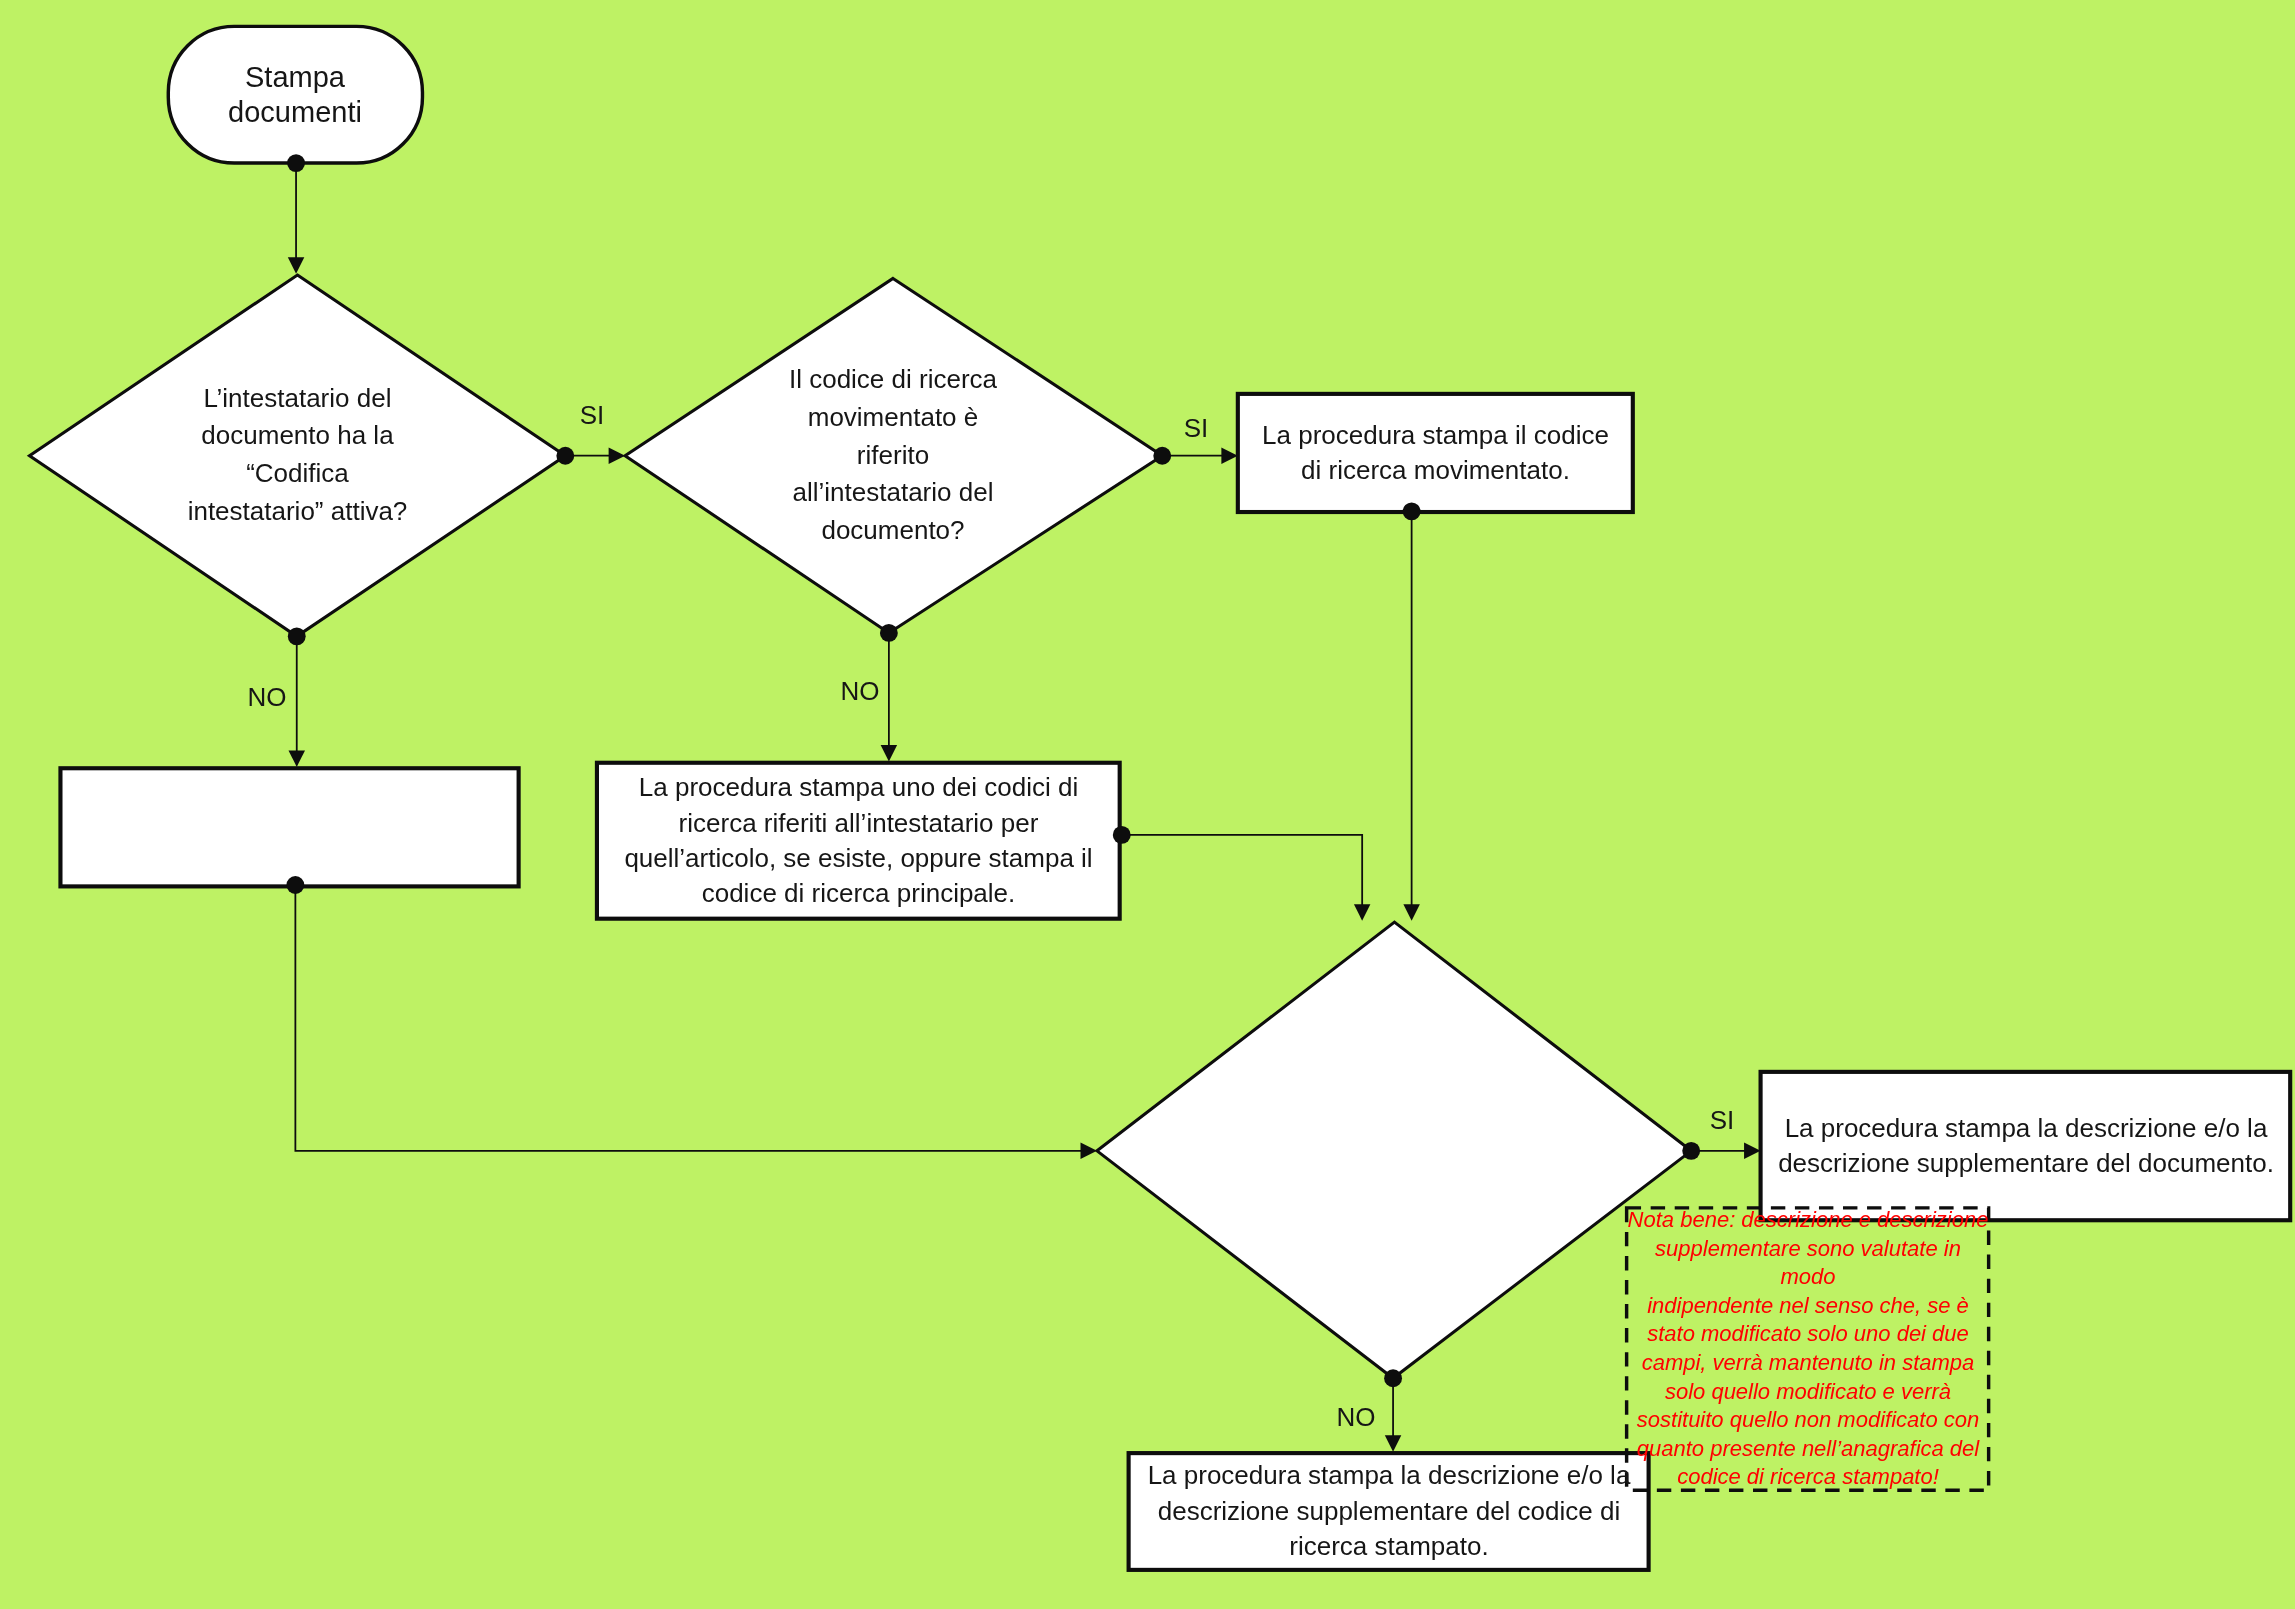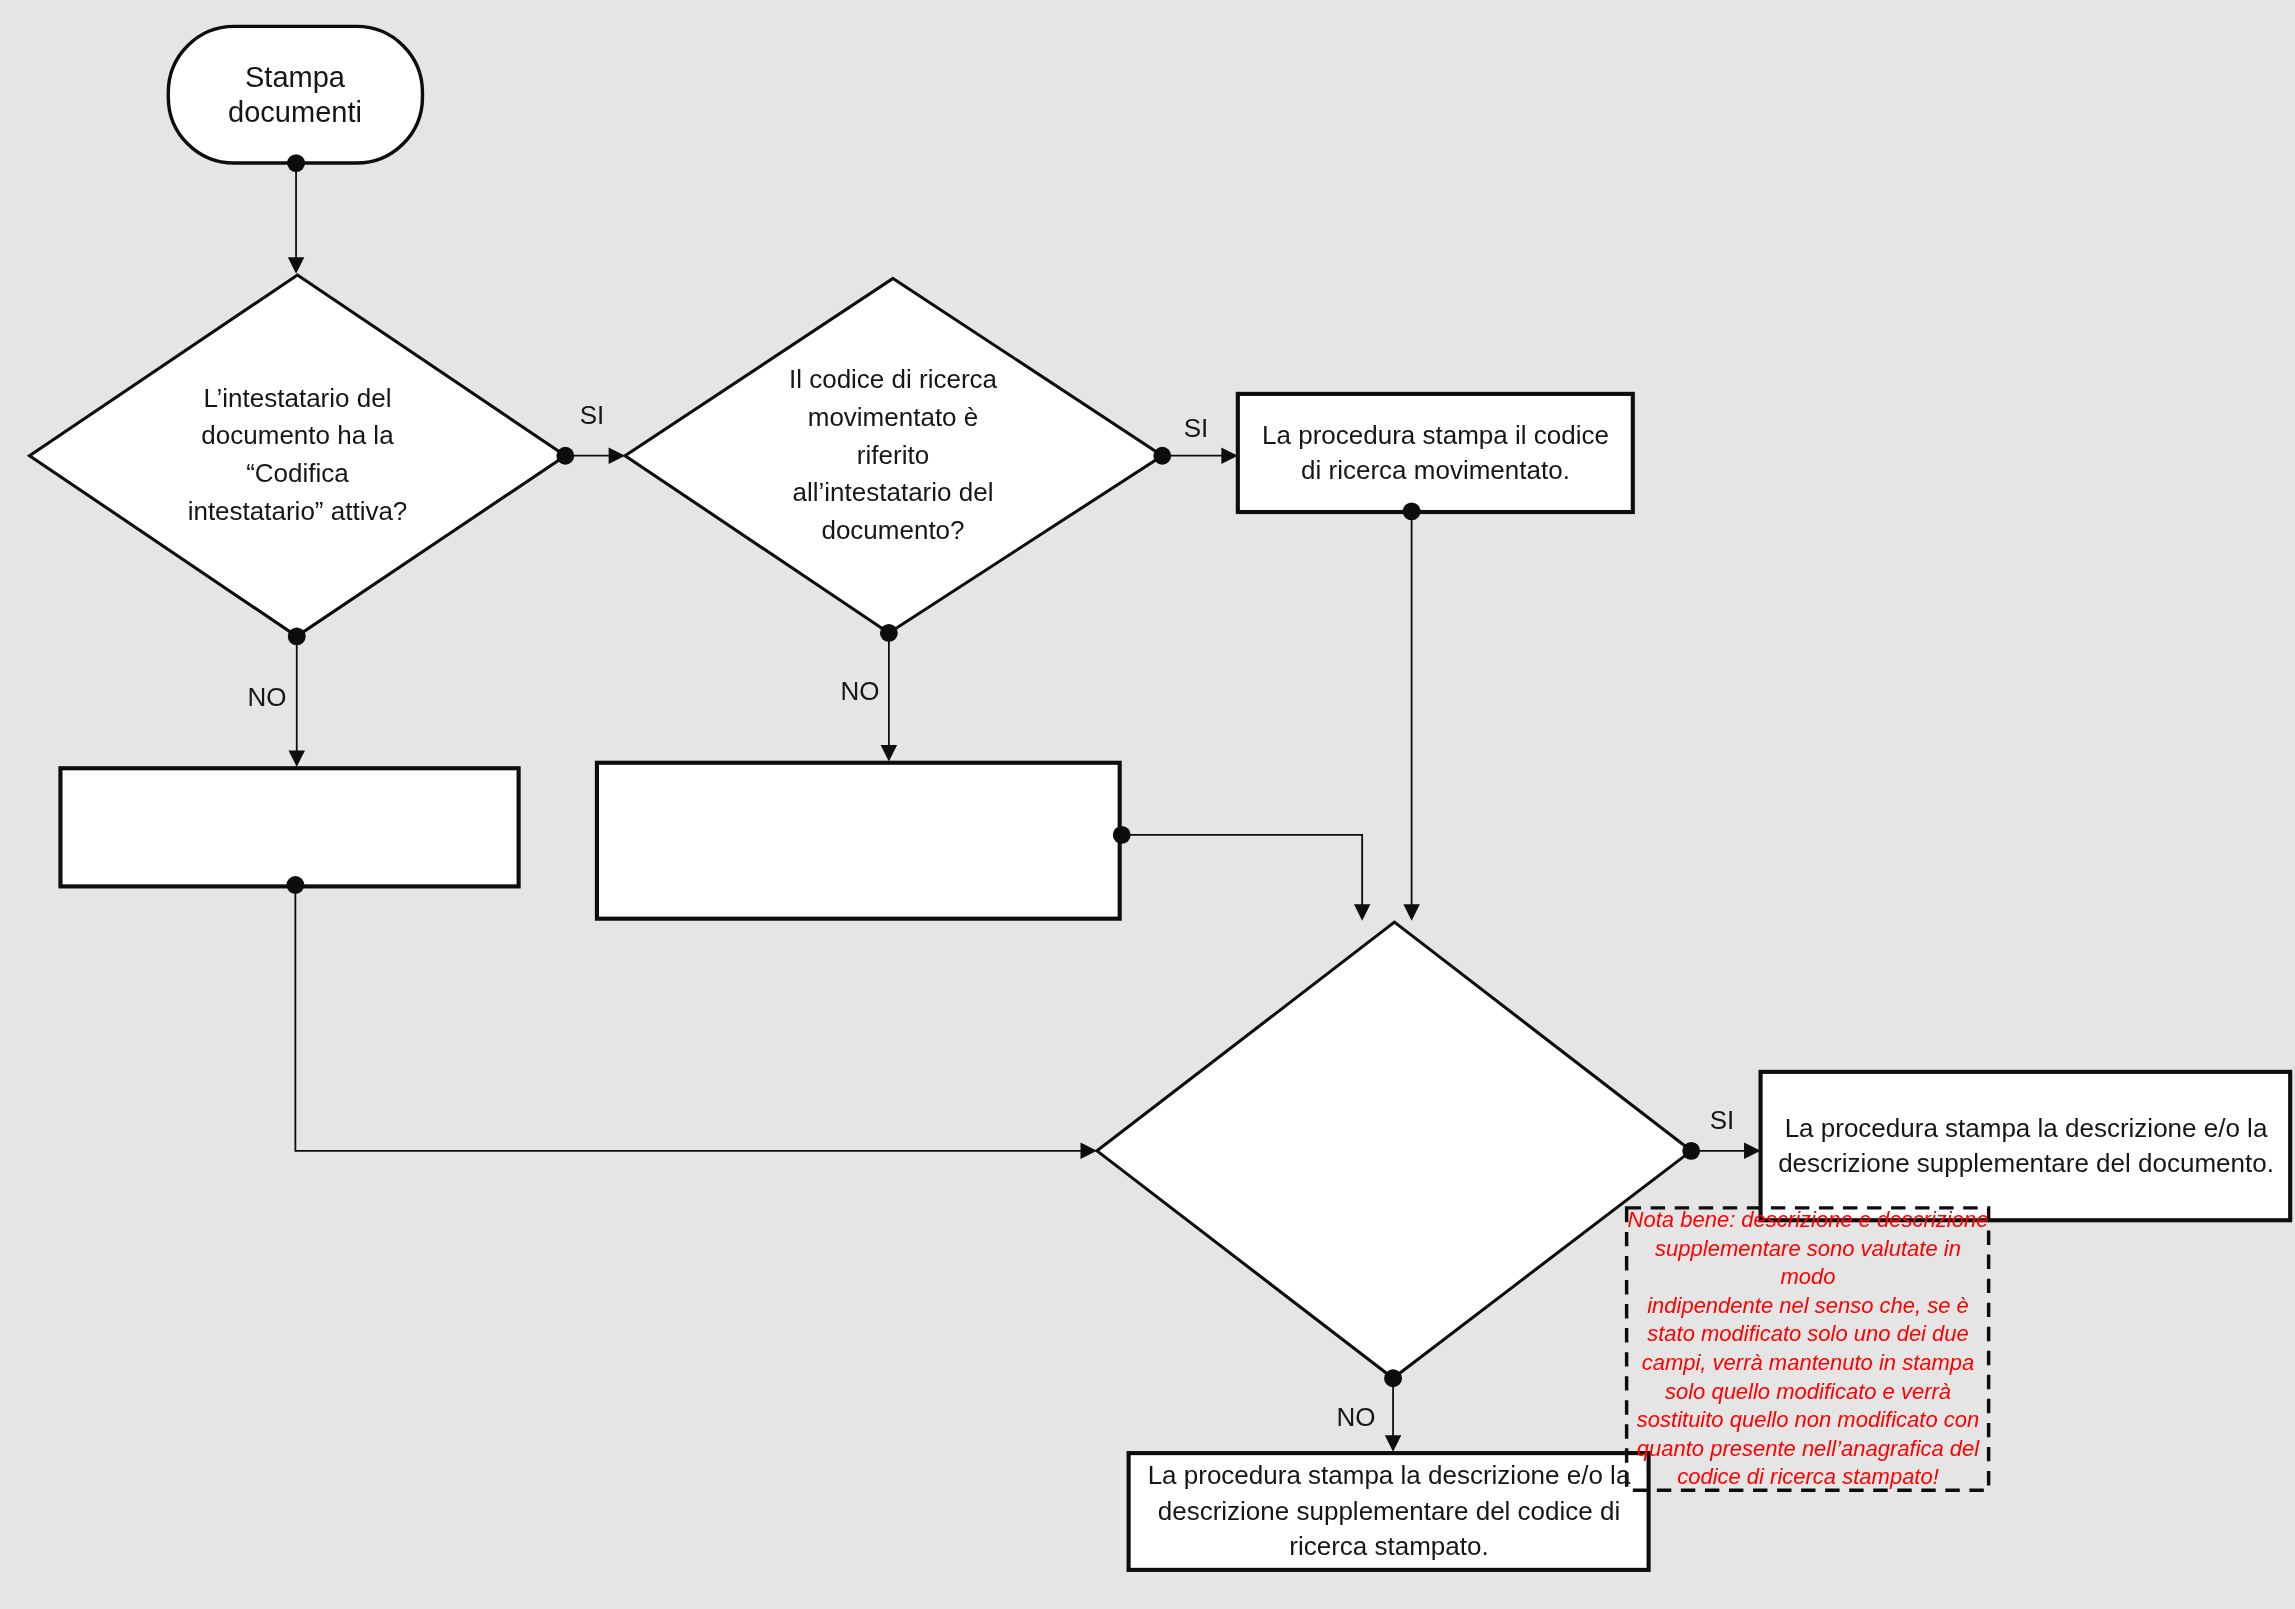--- a/index.html
+++ b/index.html
@@ -1,19 +1,19 @@
 <!DOCTYPE html>
 <html style="font-size:11px"><head>
 <meta charset="utf-8">
 <style>
   html,body{margin:0;padding:0;background:#ffffff;}
   #canvas{
     position:relative;
     width:2295px;height:1610px;
-    background:#e5e5e5;
+    background:#bef264;
     font-family:"Liberation Sans", sans-serif;
     color:#161616;
     overflow:hidden;
   }
   #shapes{position:absolute;left:0;top:0;width:2295px;height:1610px;}
   .txt{
     position:absolute;
     display:flex;align-items:center;justify-content:center;
     text-align:center;
     white-space:pre-line;
@@ -102,20 +102,24 @@
 
   <div class="txt diamond-txt" style="left:119px;top:352px;width:357px;height:206px;">L’intestatario del
 documento ha la
 “Codifica
 intestatario” attiva?</div>
 
   <div class="txt" style="left:1238px;top:394px;width:395px;height:118px;">La procedura stampa il codice
 di ricerca movimentato.</div>
 
 
+  <div class="txt" style="left:597px;top:763px;width:523px;height:156px;">La procedura stampa uno dei codici di
+ricerca riferiti all’intestatario per
+quell’articolo, se esiste, oppure stampa il
+codice di ricerca principale.</div>
 
 
   <div class="txt" style="left:1761px;top:1072px;width:530px;height:148px;">La procedura stampa la descrizione e/o la
 descrizione supplementare del documento.</div>
 
   <div class="txt" style="left:1129px;top:1453px;width:520px;height:117px;">La procedura stampa la descrizione e/o la
 descrizione supplementare del codice di
 ricerca stampato.</div>
 
   <div class="txt note-txt" style="left:1627px;top:1208px;width:362px;height:282px;">Nota bene: descrizione e descrizione

